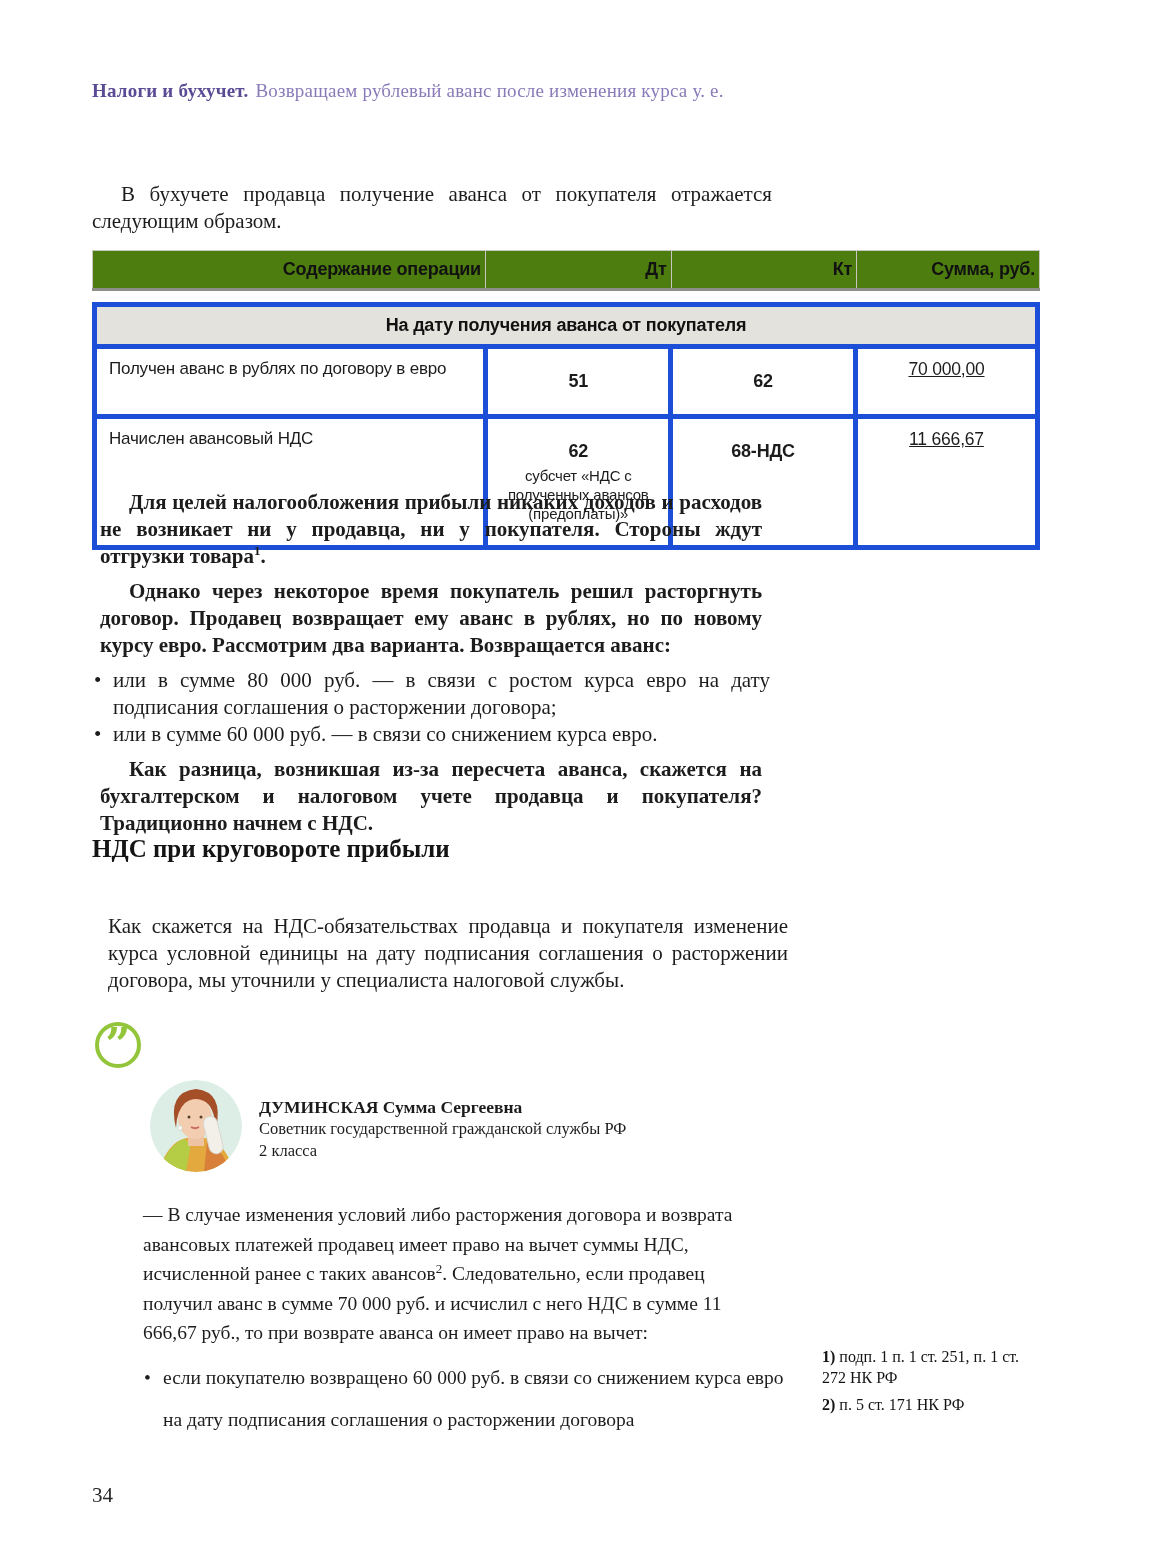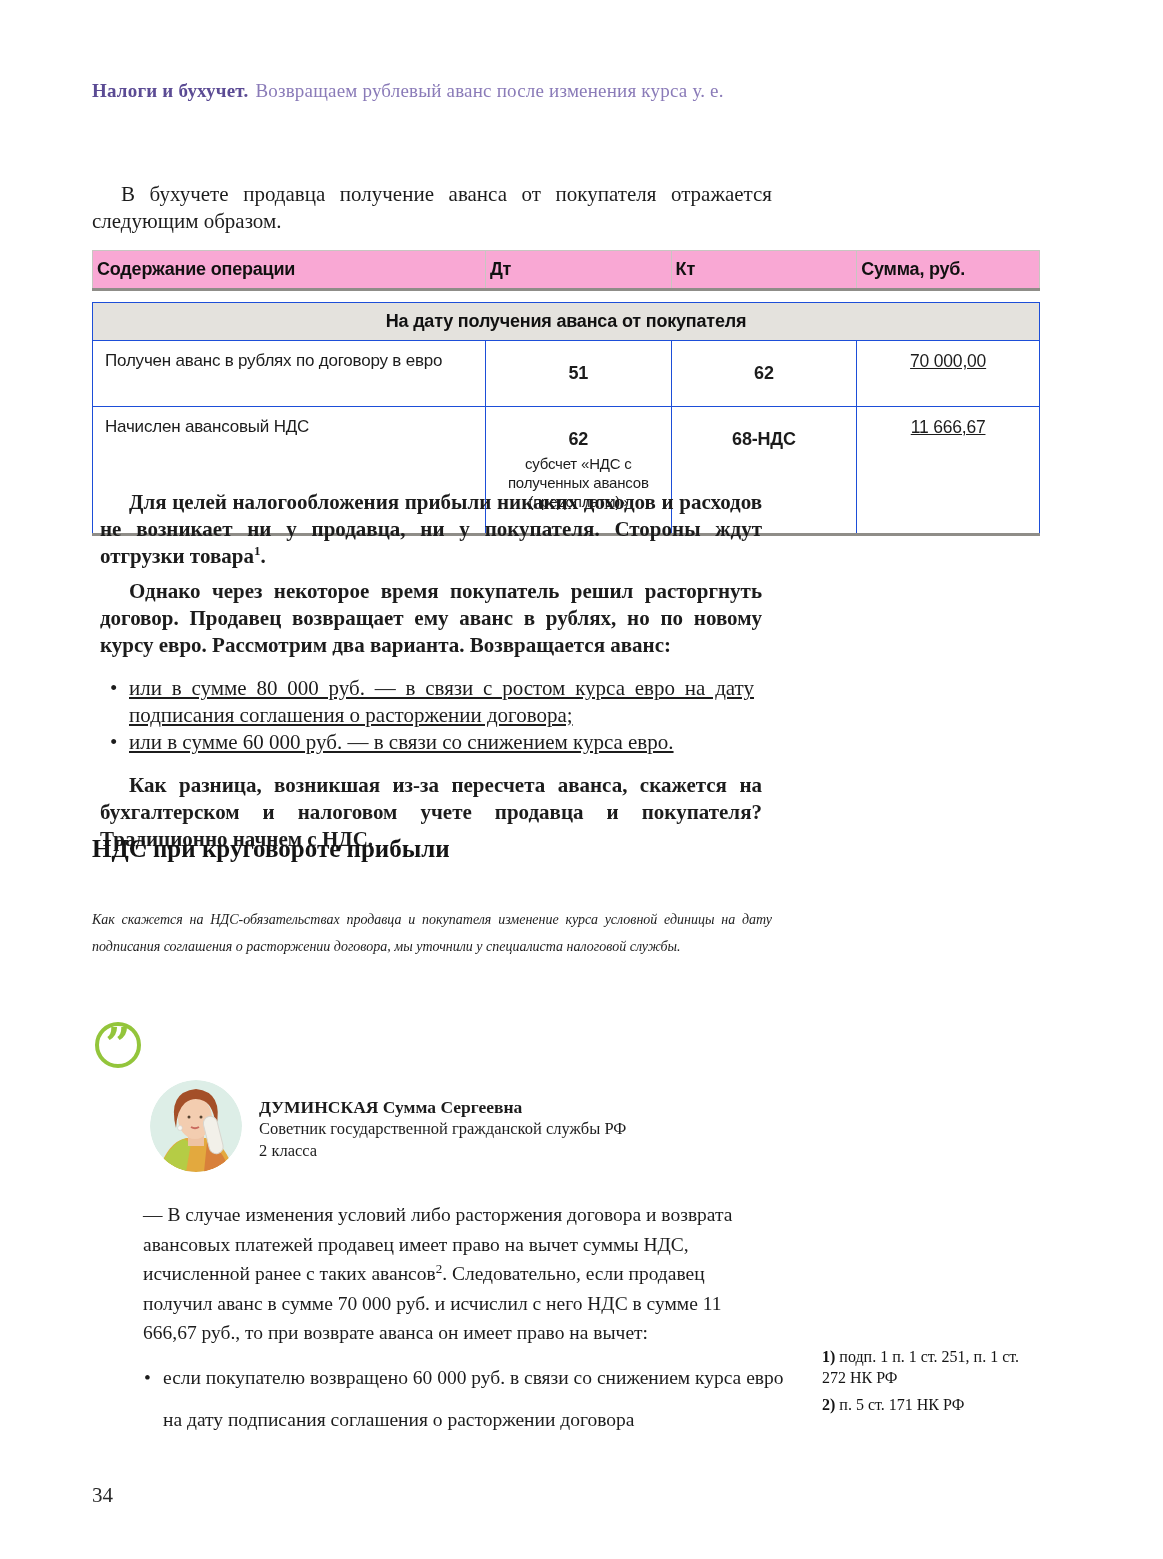--- a/index.html
+++ b/index.html
@@ -14,42 +14,42 @@
   
   .intro{position:absolute;left:92px;top:160px;width:680px;
          font-size:21px;line-height:27px;text-align:justify;text-indent:29px;}
 
   
   .tblwrap{position:absolute;left:92px;top:250px;width:948px;
            font-family:"Liberation Sans", sans-serif;letter-spacing:-0.2px;}
   table{border-collapse:collapse;width:100%;table-layout:fixed;}
   col.c1{width:41.5%;}col.c2{width:19.6%;}col.c3{width:19.6%;}col.c4{width:19.3%;}
   .thead-tbl{border:1px solid #b6b4af;border-bottom:3px solid #8f8d88;}
-  .thead-tbl th{background:#f9a8d4;border:1px solid #c8c6c1;
-                font-size:18px;font-weight:bold;text-align:left;padding:8px 4px;color:#111;}
+  .thead-tbl th{background:#4d7c0f;border:1px solid #c8c6c1;
+                font-size:18px;font-weight:bold;text-align:right;padding:8px 4px;color:#111;}
   .body-tbl{margin-top:11px;border:1px solid #b6b4af;border-bottom:3px solid #8f8d88;}
-  .body-tbl td{border:1px solid #1d4ed8;background:#fff;vertical-align:top;}
+  .body-tbl td{border:5px solid #1d4ed8;background:#fff;vertical-align:top;}
   .sectrow td{background:#e4e2dd;font-size:18px;font-weight:bold;text-align:center;padding:8px 4px;color:#111;}
   .op{font-size:17px;text-align:left;padding:10px 8px 10px 12px;}
   .acctcell{text-align:center;padding:22px 6px;}
   .acct{font-size:18px;font-weight:bold;}
   .acct-note{font-size:15px;font-weight:normal;line-height:19px;margin-top:4px;}
   .amount{font-size:17.5px;text-align:center;padding:10px 6px;text-decoration:underline;}
 
   
   .copy{position:absolute;left:92px;top:481px;width:678px;font-size:21px;line-height:27px;text-align:justify;}
   .copy p{margin:8px;text-indent:29px;font-weight:bold;}
-  .copy ul{margin:16px;padding:0;list-style:none;text-decoration:underline;}
+  .copy ul{margin:0;padding:0;list-style:none;}
   .copy li{position:relative;padding-left:21px;text-indent:0;}
   .copy li::before{content:"\2022";position:absolute;left:2px;top:0;}
   sup{font-size:13px;line-height:0;}
 
   
   .h2{position:absolute;left:92px;top:835px;font-size:25px;font-weight:bold;color:#141414;}
-  .lead{position:absolute;left:92px;top:892px;width:680px;font-size:14px;line-height:27px;text-align:justify;font-style:italic;}
+  .lead{position:absolute;left:108px;top:892px;width:680px;font-size:21px;line-height:27px;text-align:justify;}
 
   
   .quote{position:absolute;left:92px;top:1022px;width:720px;}
   .qtitle-row{display:flex;align-items:center;}
   .qicon{flex:0 0 auto;width:38px;height:38px;border:4px solid #93c53b;border-radius:50%;
          margin-left:3px;position:relative;background:#fff;}
   .qicon span{position:absolute;left:50%;top:50%;transform:translate(-50%,-34%);
               font-family:"DejaVu Serif", serif;font-weight:bold;font-size:44px;line-height:0;color:#93c53b;}
   .qtitle{margin-left:17px;font-size:21.5px;font-weight:bold;color:#141414;}
   .expert{display:flex;margin-top:12px;margin-left:58px;}

